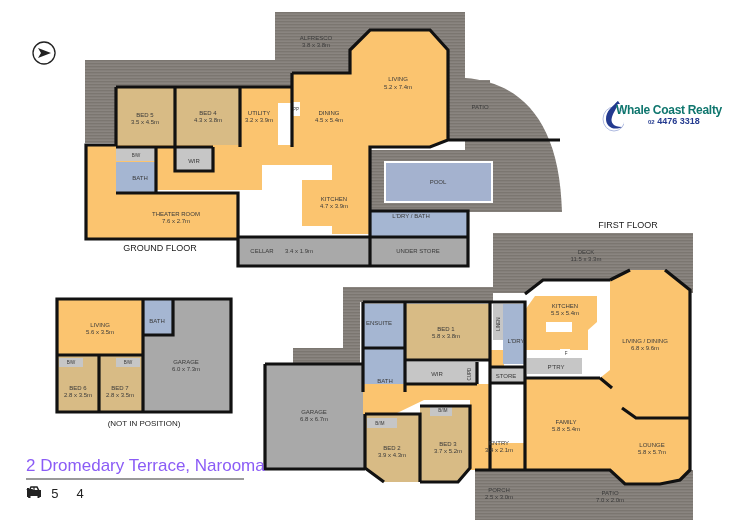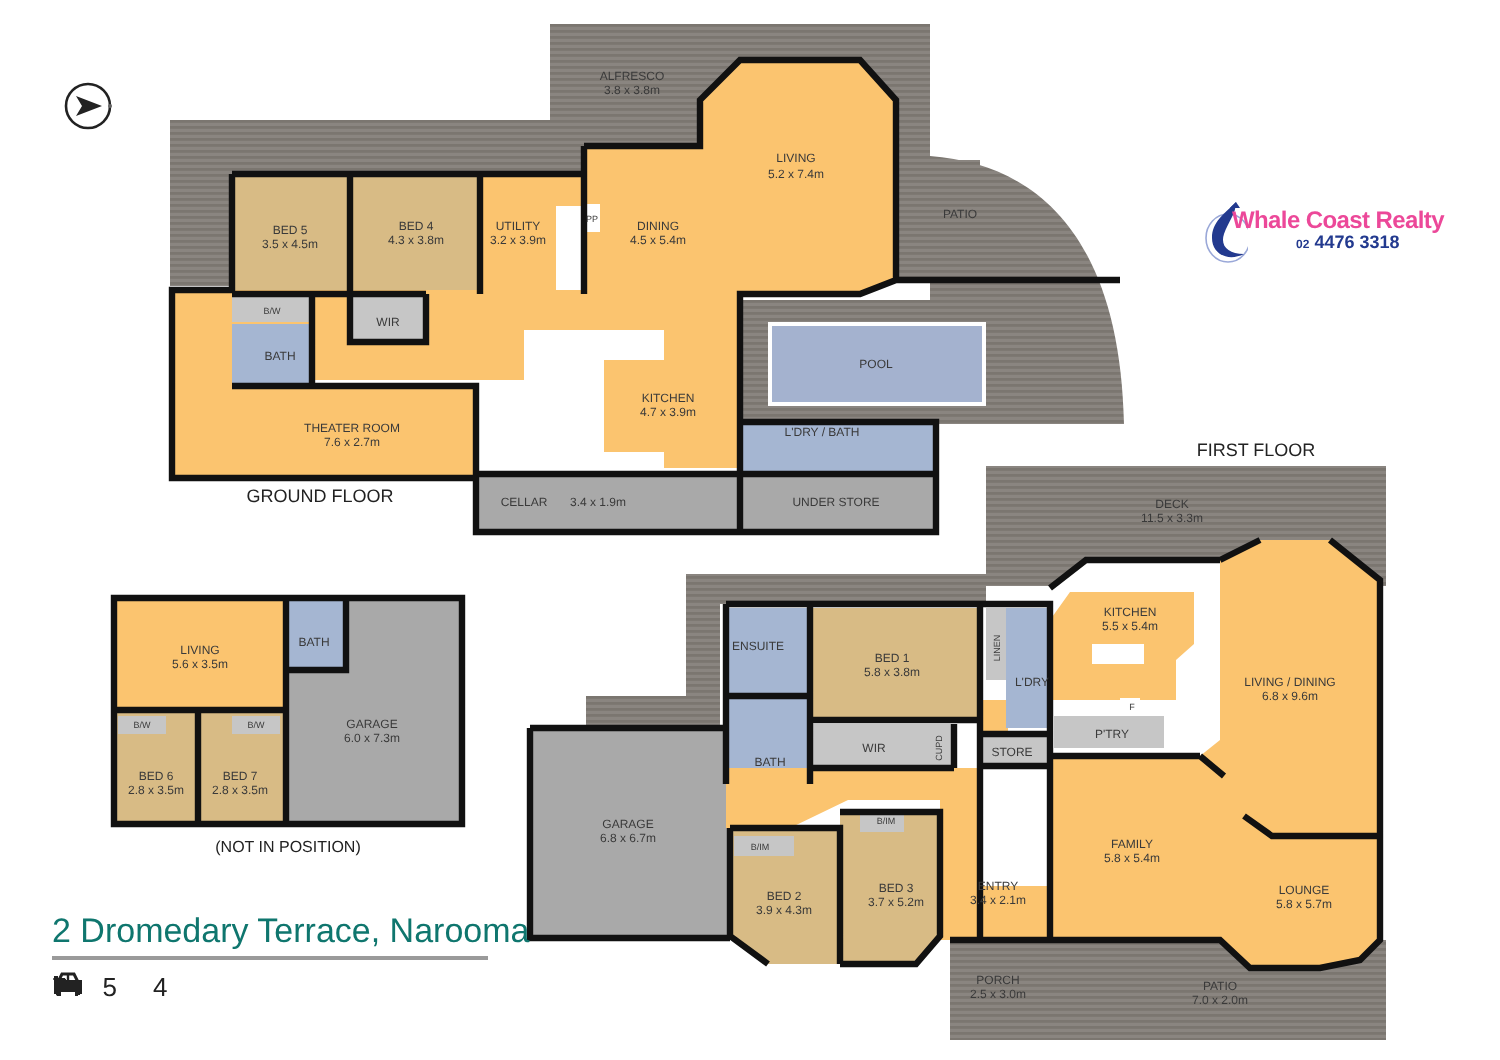--- a/index.html
+++ b/index.html
@@ -10,28 +10,28 @@
   .floor-title{font-family:"Liberation Sans",sans-serif;font-size:9px;fill:#222;text-anchor:middle;}
   .wall{stroke:#111;stroke-width:3.2;fill:none;}
   .room-orange{fill:#fbc46f;}
   .room-tan{fill:#d8bb85;}
   .room-grey{fill:#a9a9a9;}
   .room-lgrey{fill:#c6c6c6;}
   .room-blue{fill:#a5b6d2;}
   .room-white{fill:#ffffff;}
   .deck{fill:url(#deckpat);}
   .pool{fill:#a4b2cf;stroke:#ffffff;stroke-width:2;}
-  #address{position:absolute;left:26px;top:456px;font-size:17px;color:#0f766e;font-family:"Liberation Sans",sans-serif;white-space:nowrap;}
+  #address{position:absolute;left:26px;top:456px;font-size:17px;color:#8b5cf6;font-family:"Liberation Sans",sans-serif;white-space:nowrap;}
   #address-rule{position:absolute;left:26px;top:478px;width:218px;height:2px;background:#9a9a9a;}
   #features{position:absolute;left:26px;top:486px;font-size:13px;color:#222;display:flex;align-items:center;gap:6px;font-family:"Liberation Sans",sans-serif;}
   #features .ico{display:inline-block;width:16px;height:12px;}
   #features .num{margin-right:2px;}
   #features .grp{display:flex;align-items:center;gap:4px;margin-right:10px;}
   #logo{position:absolute;left:602px;top:97px;width:112px;height:40px;}
-  #logo .brand{position:absolute;left:14px;top:6px;font-size:12px;font-weight:bold;color:#ec4899;letter-spacing:-0.3px;white-space:nowrap;font-family:"Liberation Sans",sans-serif;}
+  #logo .brand{position:absolute;left:14px;top:6px;font-size:12px;font-weight:bold;color:#0f766e;letter-spacing:-0.3px;white-space:nowrap;font-family:"Liberation Sans",sans-serif;}
   #logo .phone{position:absolute;left:46px;top:19px;font-size:9px;font-weight:bold;color:#233a8f;white-space:nowrap;font-family:"Liberation Sans",sans-serif;}
   #logo .phone small{font-size:6px;}
   #compass{position:absolute;left:31px;top:40px;width:28px;height:28px;}
 </style>
 </head>
 <body>
 
 <svg width="750" height="530" viewBox="0 0 750 530">
   <defs>
     <pattern id="deckpat" width="6" height="3" patternUnits="userSpaceOnUse">

